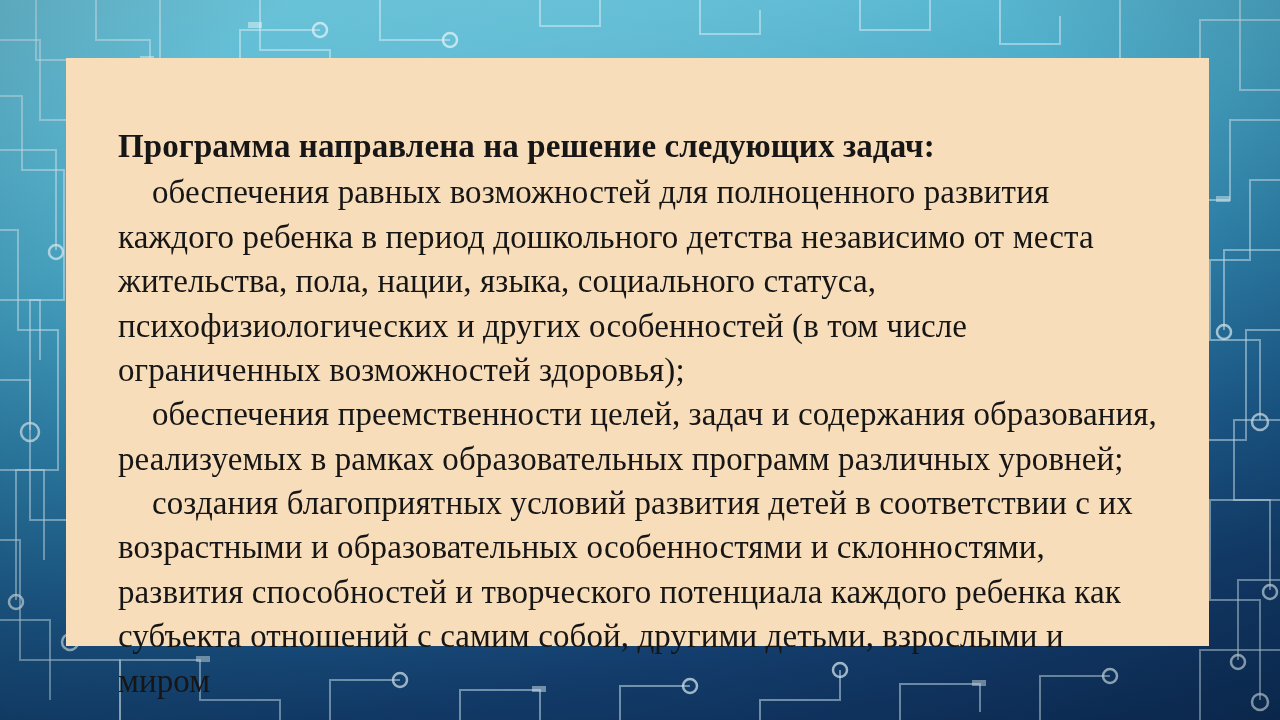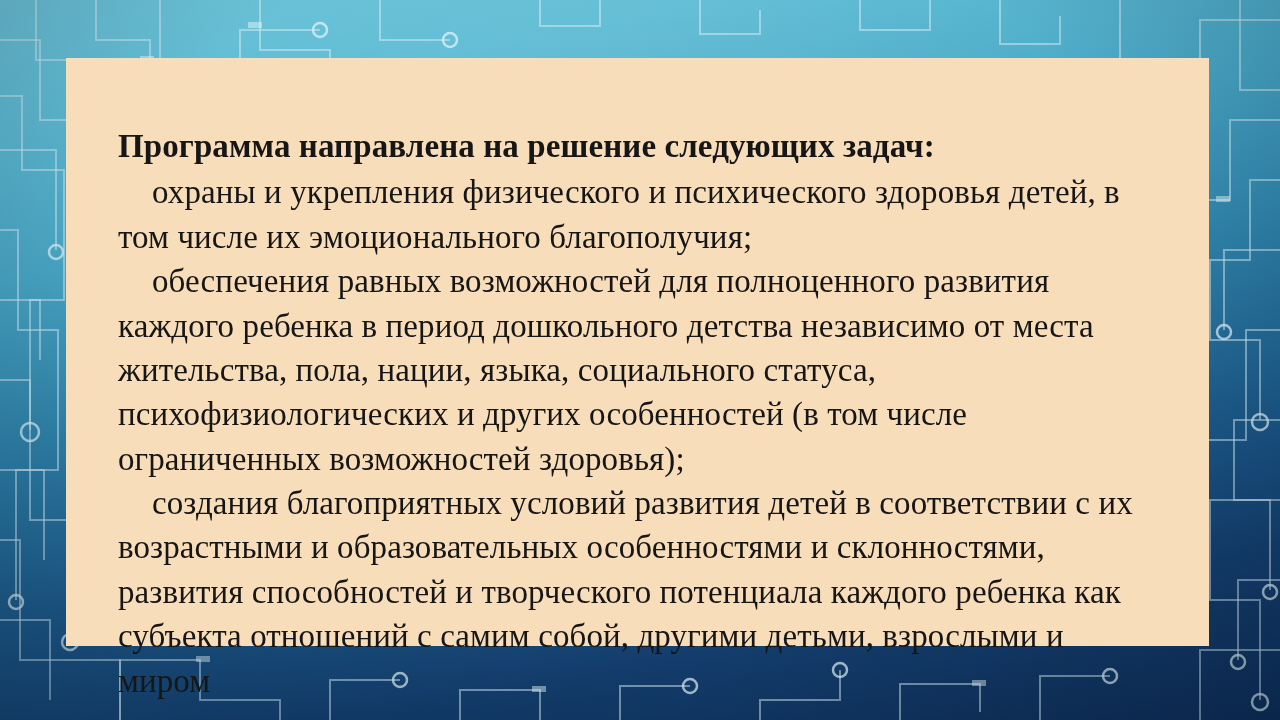--- a/index.html
+++ b/index.html
@@ -157,19 +157,19 @@
       <rect x="532" y="686" width="14" height="6"></rect>
       <rect x="972" y="680" width="14" height="6"></rect>
     </g>
   </svg>
 
   <div class="vignette"></div>
 
   <div class="content-card">
     <div class="body-text">
       <p class="para heading">Программа направлена на решение следующих задач:</p>
-      <p class="para">охраны и укрепления физического и психического здоровья детей, в том числе их эмоционального благополучия;</p>
       <p class="para">обеспечения равных возможностей для полноценного развития каждого ребенка в период дошкольного детства независимо от места жительства, пола, нации, языка, социального статуса, психофизиологических и других особенностей (в том числе ограниченных возможностей здоровья);</p>
+      <p class="para">обеспечения преемственности целей, задач и содержания образования, реализуемых в рамках образовательных программ различных уровней;</p>
       <p class="para">создания благоприятных условий развития детей в соответствии с их возрастными и образовательных особенностями и склонностями, развития способностей и творческого потенциала каждого ребенка как субъекта отношений с самим собой, другими детьми, взрослыми и миром</p>
     </div>
   </div>
 
 </div>
 
 </body></html>

